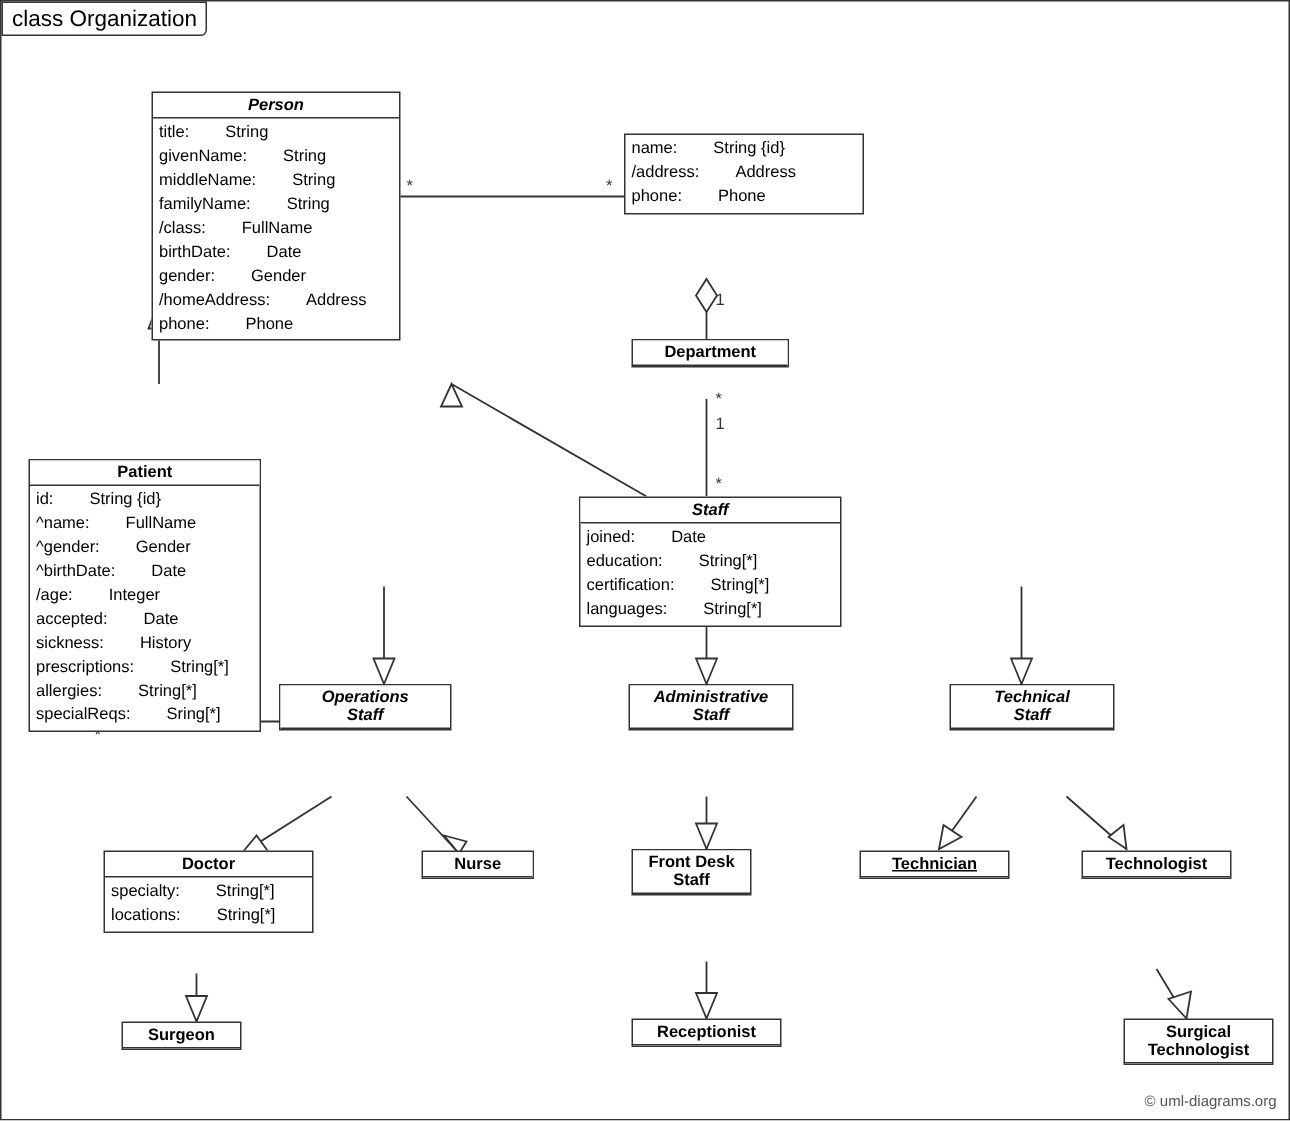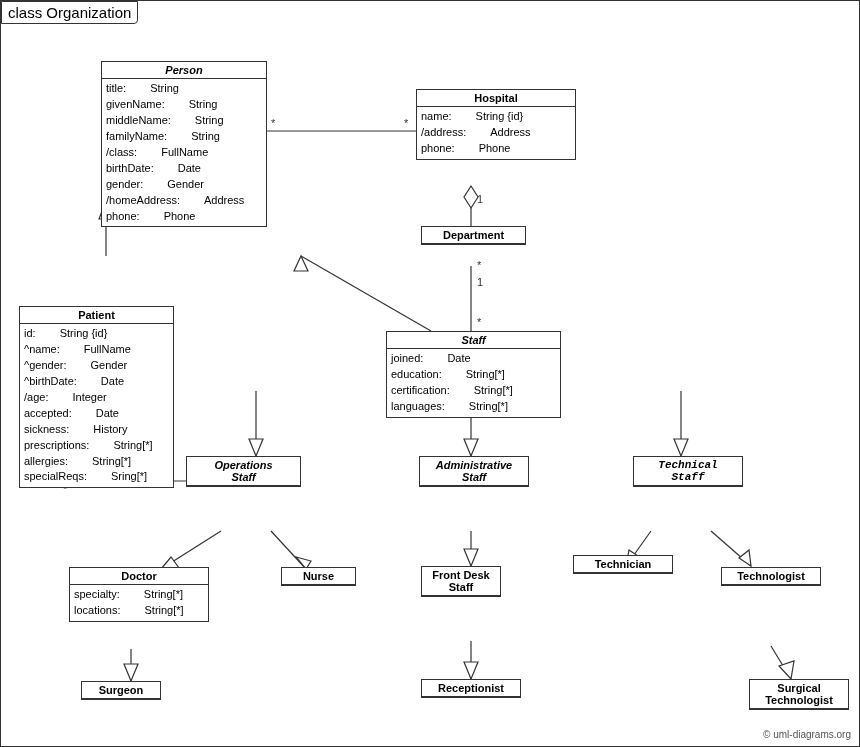--- a/index.html
+++ b/index.html
@@ -174,21 +174,20 @@
           <span class="attr-type">Address</span>
         </div>
       <div class="attr-row">
           <span class="attr-name">phone:</span>
           <span class="attr-type">Phone</span>
         </div>
     </div>
   </div>
 
   <div class="uml-class" style="left:415px; top:88px; width:160px;">
-    <div class="class-header">Hospital</div>
     <div class="class-body">
       <div class="attr-row">
           <span class="attr-name">name:</span>
           <span class="attr-type">String {id}</span>
         </div>
       <div class="attr-row">
           <span class="attr-name">/address:</span>
           <span class="attr-type">Address</span>
         </div>
       <div class="attr-row">
@@ -271,21 +270,21 @@
   </div>
 
   <div class="uml-class" style="left:185px; top:455px; width:115px; text-align:center;">
     <div class="class-header italic" style="text-align:center;">Operations<br>Staff</div>
   </div>
 
   <div class="uml-class" style="left:418px; top:455px; width:110px; text-align:center;">
     <div class="class-header italic" style="text-align:center;">Administrative<br>Staff</div>
   </div>
 
-  <div class="uml-class" style="left:632px; top:455px; width:110px; text-align:center;font-family:Liberation Mono, monospace;">
+  <div class="uml-class" style="left:632px; top:455px; width:110px; text-align:center;">
     <div class="class-header italic" style="text-align:center;">Technical<br>Staff</div>
   </div>
 
   <div class="uml-class" style="left:68px; top:566px; width:140px;">
     <div class="class-header">Doctor</div>
     <div class="class-body">
       <div class="attr-row">
           <span class="attr-name">specialty:</span>
           <span class="attr-type">String[*]</span>
         </div>
@@ -297,21 +296,21 @@
   </div>
 
   <div class="uml-class" style="left:280px; top:566px; width:75px;">
     <div class="class-header">Nurse</div>
   </div>
 
   <div class="uml-class" style="left:420px; top:565px; width:80px; text-align:center;">
     <div class="class-header" style="text-align:center;">Front Desk<br>Staff</div>
   </div>
 
-  <div class="uml-class" style="left:572px; top:554px; width:100px;">
+  <div class="uml-class" style="left:572px; top:566px; width:100px;text-decoration:underline;">
     <div class="class-header">Technician</div>
   </div>
 
   <div class="uml-class" style="left:720px; top:566px; width:100px;">
     <div class="class-header">Technologist</div>
   </div>
 
   <div class="uml-class" style="left:80px; top:680px; width:80px;">
     <div class="class-header">Surgeon</div>
   </div>

